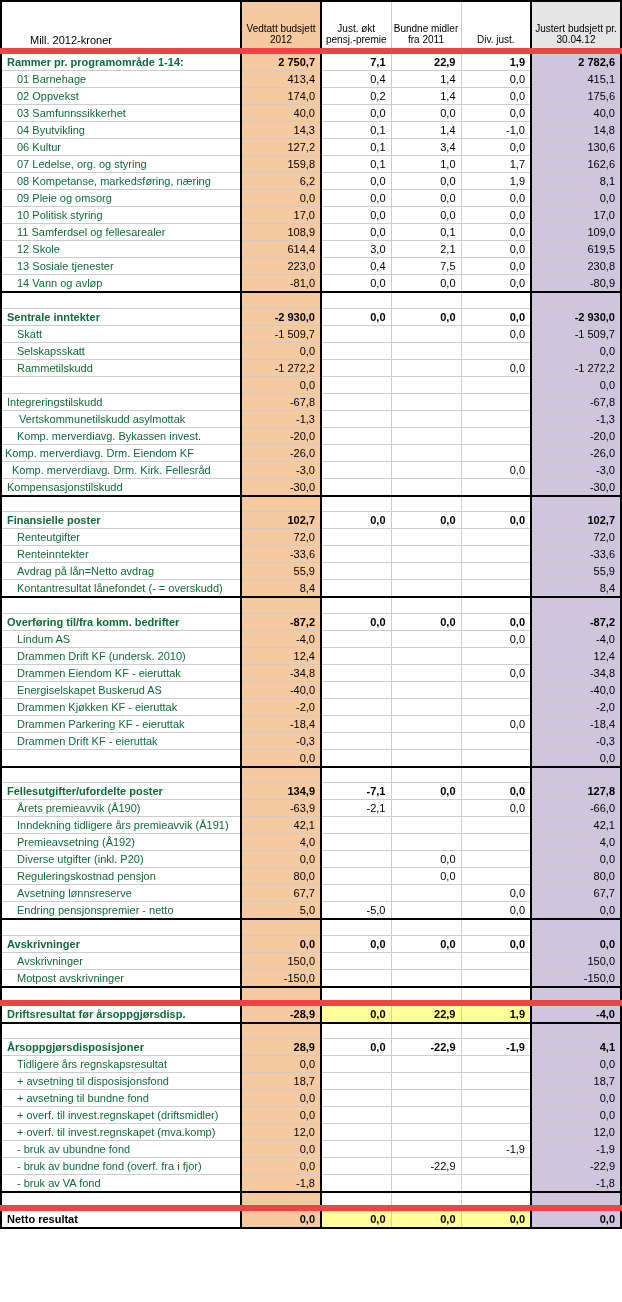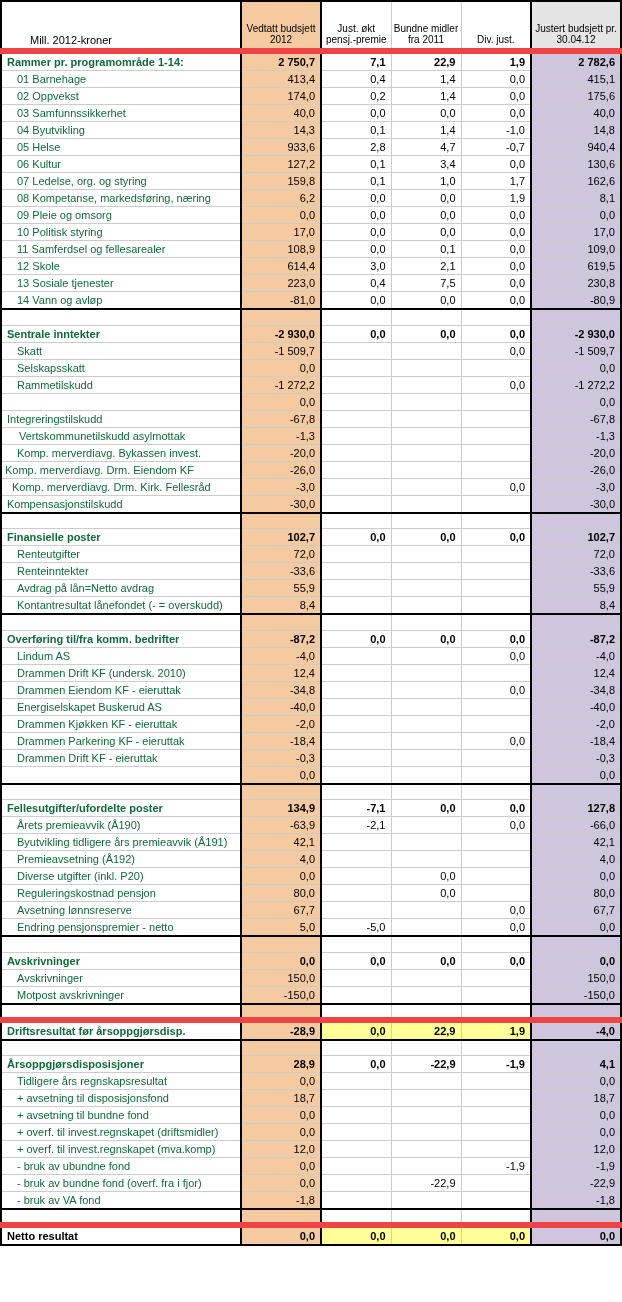--- a/index.html
+++ b/index.html
@@ -103,28 +103,20 @@
       </tr>
       <tr class="item-row">
         <td class="label-col thickL">04 Byutvikling</td>
         <td class="num col-vedtatt thickL">14,3</td>
         <td class="num thickL">0,1</td>
         <td class="num">1,4</td>
         <td class="num">-1,0</td>
         <td class="num col-justert thickL thickR">14,8</td>
       </tr>
       <tr class="item-row">
-        <td class="label-col thickL">05 Helse</td>
-        <td class="num col-vedtatt thickL">933,6</td>
-        <td class="num thickL">2,8</td>
-        <td class="num">4,7</td>
-        <td class="num">-0,7</td>
-        <td class="num col-justert thickL thickR">940,4</td>
-      </tr>
-      <tr class="item-row">
         <td class="label-col thickL">06 Kultur</td>
         <td class="num col-vedtatt thickL">127,2</td>
         <td class="num thickL">0,1</td>
         <td class="num">3,4</td>
         <td class="num">0,0</td>
         <td class="num col-justert thickL thickR">130,6</td>
       </tr>
       <tr class="item-row">
         <td class="label-col thickL">07 Ledelse, org. og styring</td>
         <td class="num col-vedtatt thickL">159,8</td>
@@ -431,21 +423,21 @@
       </tr>
       <tr class="item-row">
         <td class="label-col thickL">Årets premieavvik (Å190)</td>
         <td class="num col-vedtatt thickL">-63,9</td>
         <td class="num thickL">-2,1</td>
         <td class="num"></td>
         <td class="num">0,0</td>
         <td class="num col-justert thickL thickR">-66,0</td>
       </tr>
       <tr class="item-row">
-        <td class="label-col thickL">Byutvikling tidligere års premieavvik (Å191)</td>
+        <td class="label-col thickL">Inndekning tidligere års premieavvik (Å191)</td>
         <td class="num col-vedtatt thickL">42,1</td>
         <td class="num thickL"></td>
         <td class="num"></td>
         <td class="num"></td>
         <td class="num col-justert thickL thickR">42,1</td>
       </tr>
       <tr class="item-row">
         <td class="label-col thickL">Premieavsetning (Å192)</td>
         <td class="num col-vedtatt thickL">4,0</td>
         <td class="num thickL"></td>

